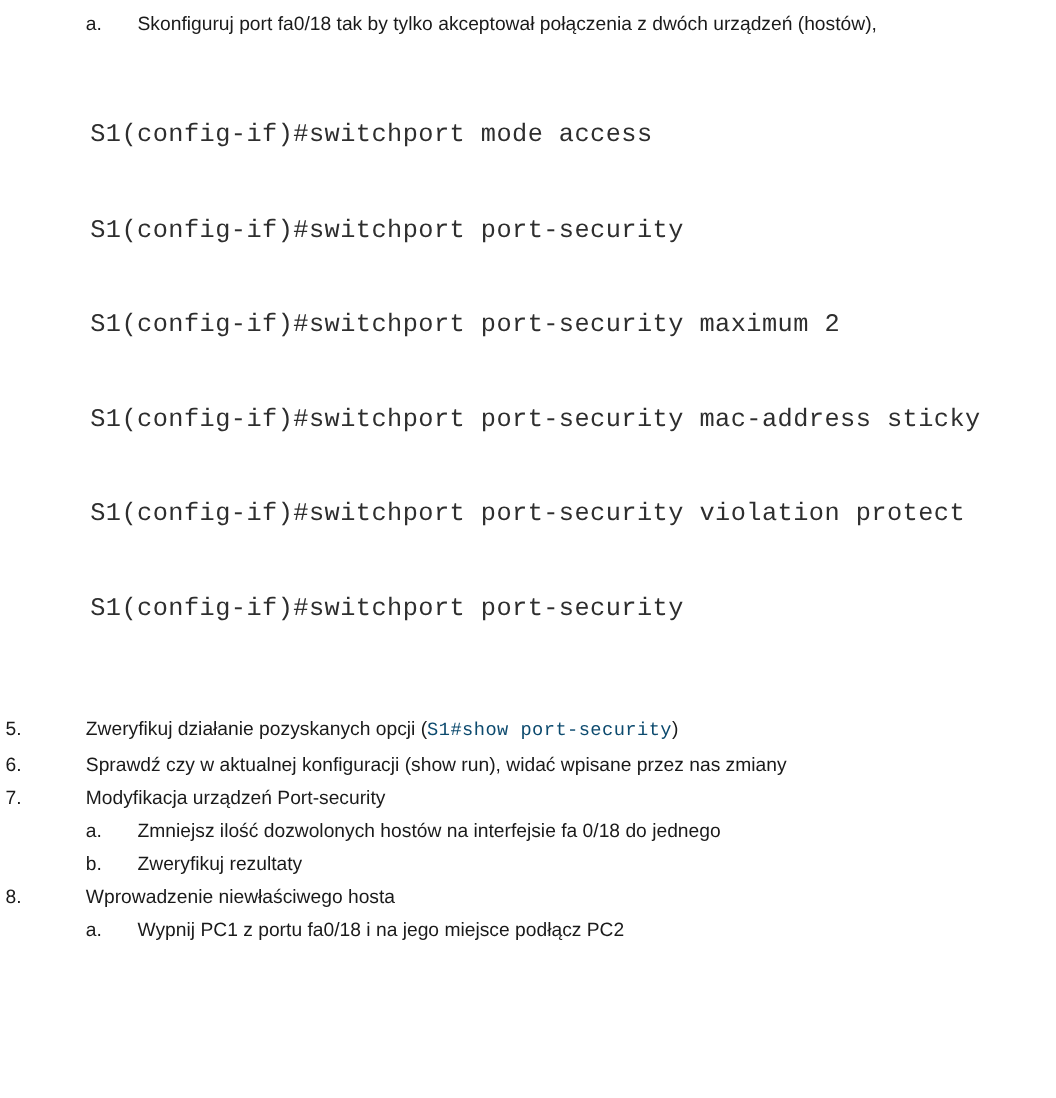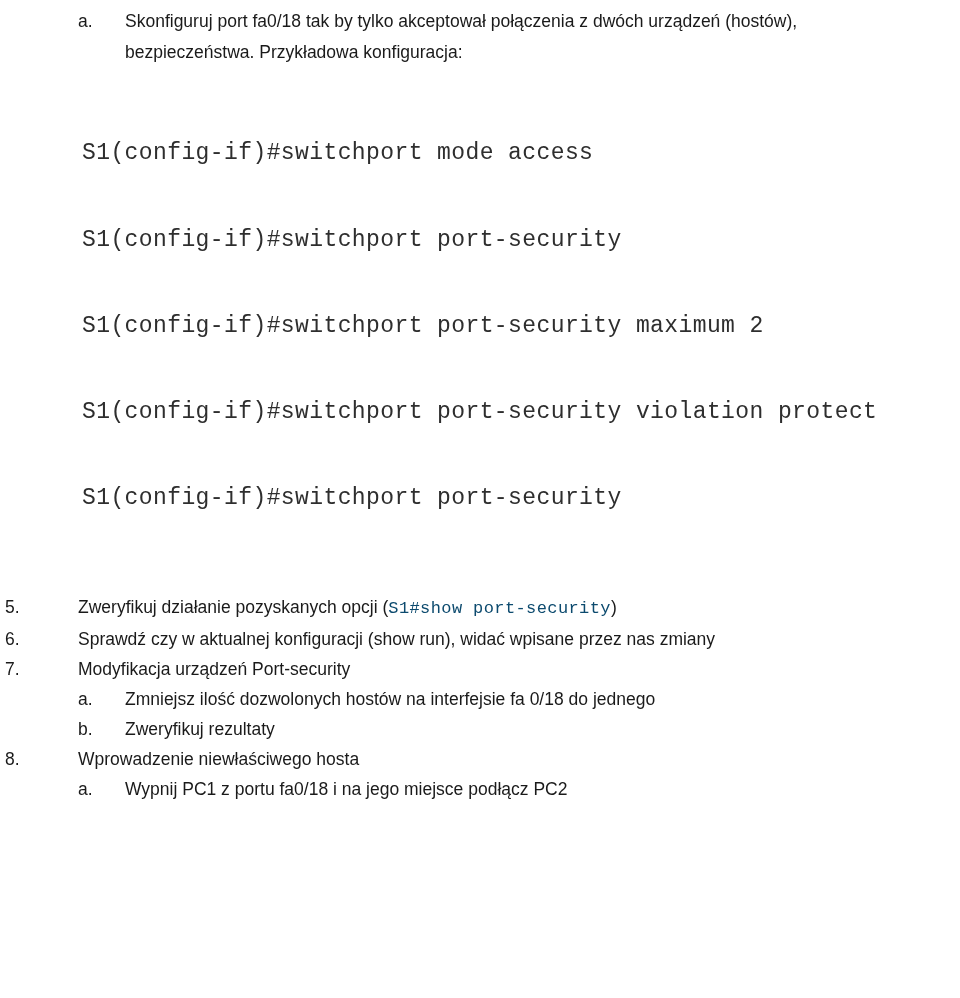--- a/index.html
+++ b/index.html
@@ -82,30 +82,30 @@
 </style>
 </head>
 <body>
 
 <div class="page">
 
   <div class="row lvl2" style="margin-top:6px;">
     <div class="marker">a.</div>
     <div class="body para-justify">
       <div>Skonfiguruj port fa0/18 tak by tylko akceptował połączenia z dwóch urządzeń (hostów),</div>
-      <div class="last-line">bezpieczeństwa. Przykładowa konfiguracja:</div>
     </div>
   </div>
 
   <div class="spacer-sm"></div>
 
   <div class="code-block">
     <div class="code-line">S1(config-if)#switchport mode access</div>
     <div class="code-line">S1(config-if)#switchport port-security</div>
     <div class="code-line">S1(config-if)#switchport port-security maximum 2</div>
+    <div class="code-line">S1(config-if)#switchport port-security mac-address sticky</div>
     <div class="code-line">S1(config-if)#switchport port-security violation protect</div>
     <div class="code-line">S1(config-if)#switchport port-security</div>
   </div>
 
   <div class="spacer-md"></div>
 
   <div class="row lvl1">
     <div class="marker">5.</div>
     <div class="body"><span>Zweryfikuj działanie pozyskanych opcji (</span><code class="inline">S1#show port-security</code><span>)</span></div>
   </div>

